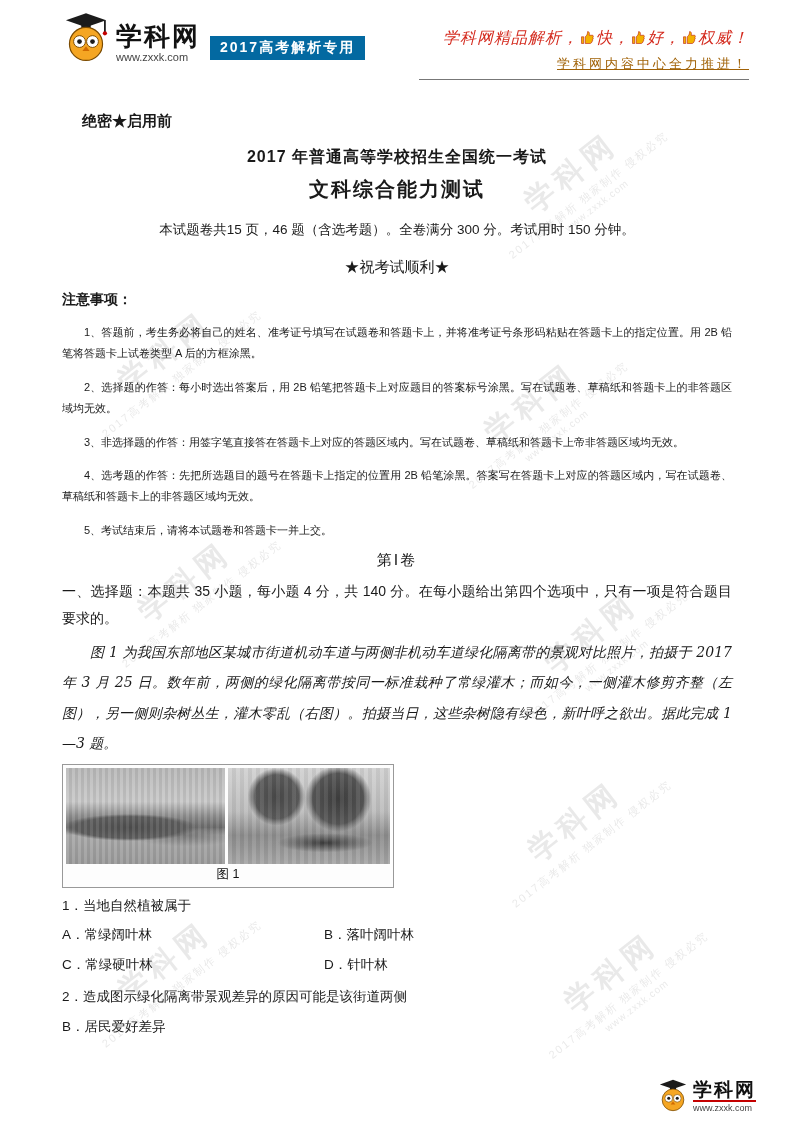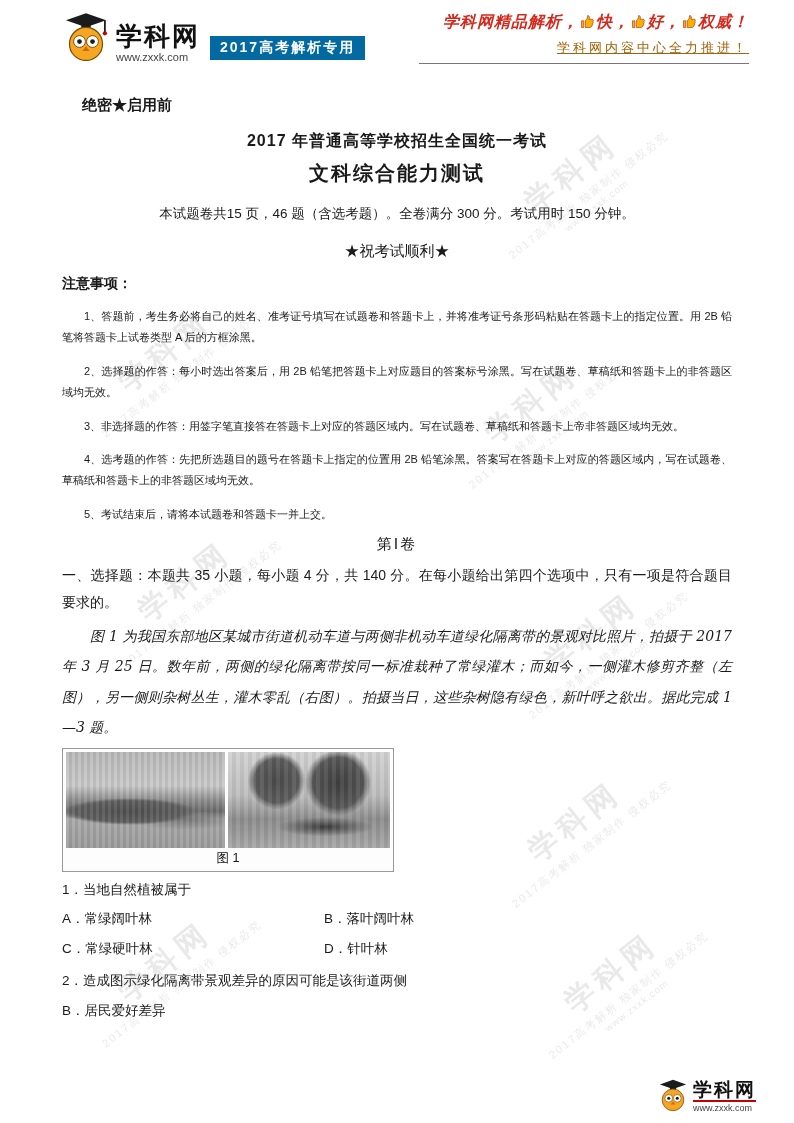--- a/index.html
+++ b/index.html
@@ -20,21 +20,21 @@
   .header { position:relative; z-index:2; display:flex; justify-content:space-between;
             align-items:flex-start; padding:12px 45px 0 60px; }
   .logo-block { display:flex; align-items:flex-end; }
   .owl { width:52px; height:52px; margin-right:4px; }
   .logo-texts { display:flex; flex-direction:column; line-height:1.05; }
   .brand-big { font-size:26px; font-weight:bold; color:#111; letter-spacing:2px; }
   .site-url  { font-size:11px; color:#444; margin-top:2px; }
   .promo-banner { background:#0369a1; color:#fff; font-size:14px; font-weight:bold;
                   padding:3px 10px; margin-left:10px; margin-bottom:4px; letter-spacing:2px; }
   .header-right { text-align:right; padding-bottom:6px; border-bottom:1.5px solid #777; min-width:330px; }
-  .slogan1 { color:#d42a1e; font-size:16px; font-weight:bold; font-style:italic; letter-spacing:1px; }
+  .slogan1 { color:#d42a1e; font-size:16px; font-weight:normal; font-style:italic; letter-spacing:1px;margin-top:16px; }
   .slogan1 .thumb { display:inline-block; width:15px; height:15px; vertical-align:-2px; margin:0 1px; }
   .slogan2 { color:#a16207; font-size:13px; margin-top:6px; letter-spacing:3px;text-decoration:underline; }
   
   .content { position:relative; z-index:1; padding:18px 62px 0 62px; }
   .secrecy { font-size:15px; font-weight:bold; margin-top:14px;margin-left:20px; }
   .exam-title { text-align:center; font-size:16px; font-weight:bold; margin-top:16px; letter-spacing:1px; }
   .subject-title { text-align:center; font-size:20px; font-weight:bold; margin-top:8px; letter-spacing:2px; }
   .exam-info { text-align:center; font-size:13.5px; margin-top:18px; }
   .wish { text-align:center; font-size:15px; margin-top:19px; font-family:"DejaVu Serif", serif; }
   .notice-title { font-size:14px; font-weight:bold; margin-top:14px; }

